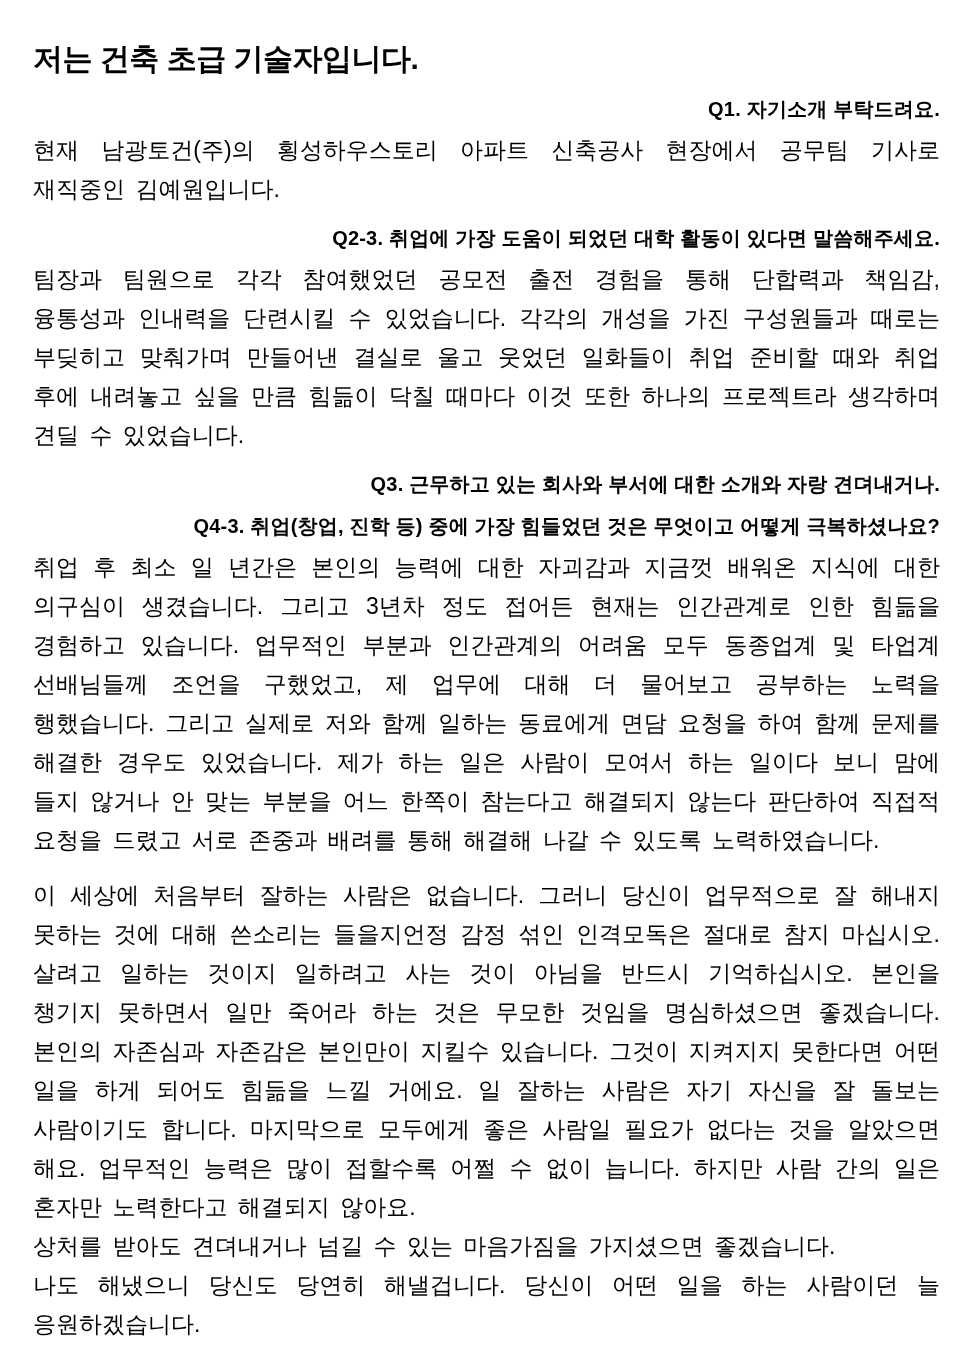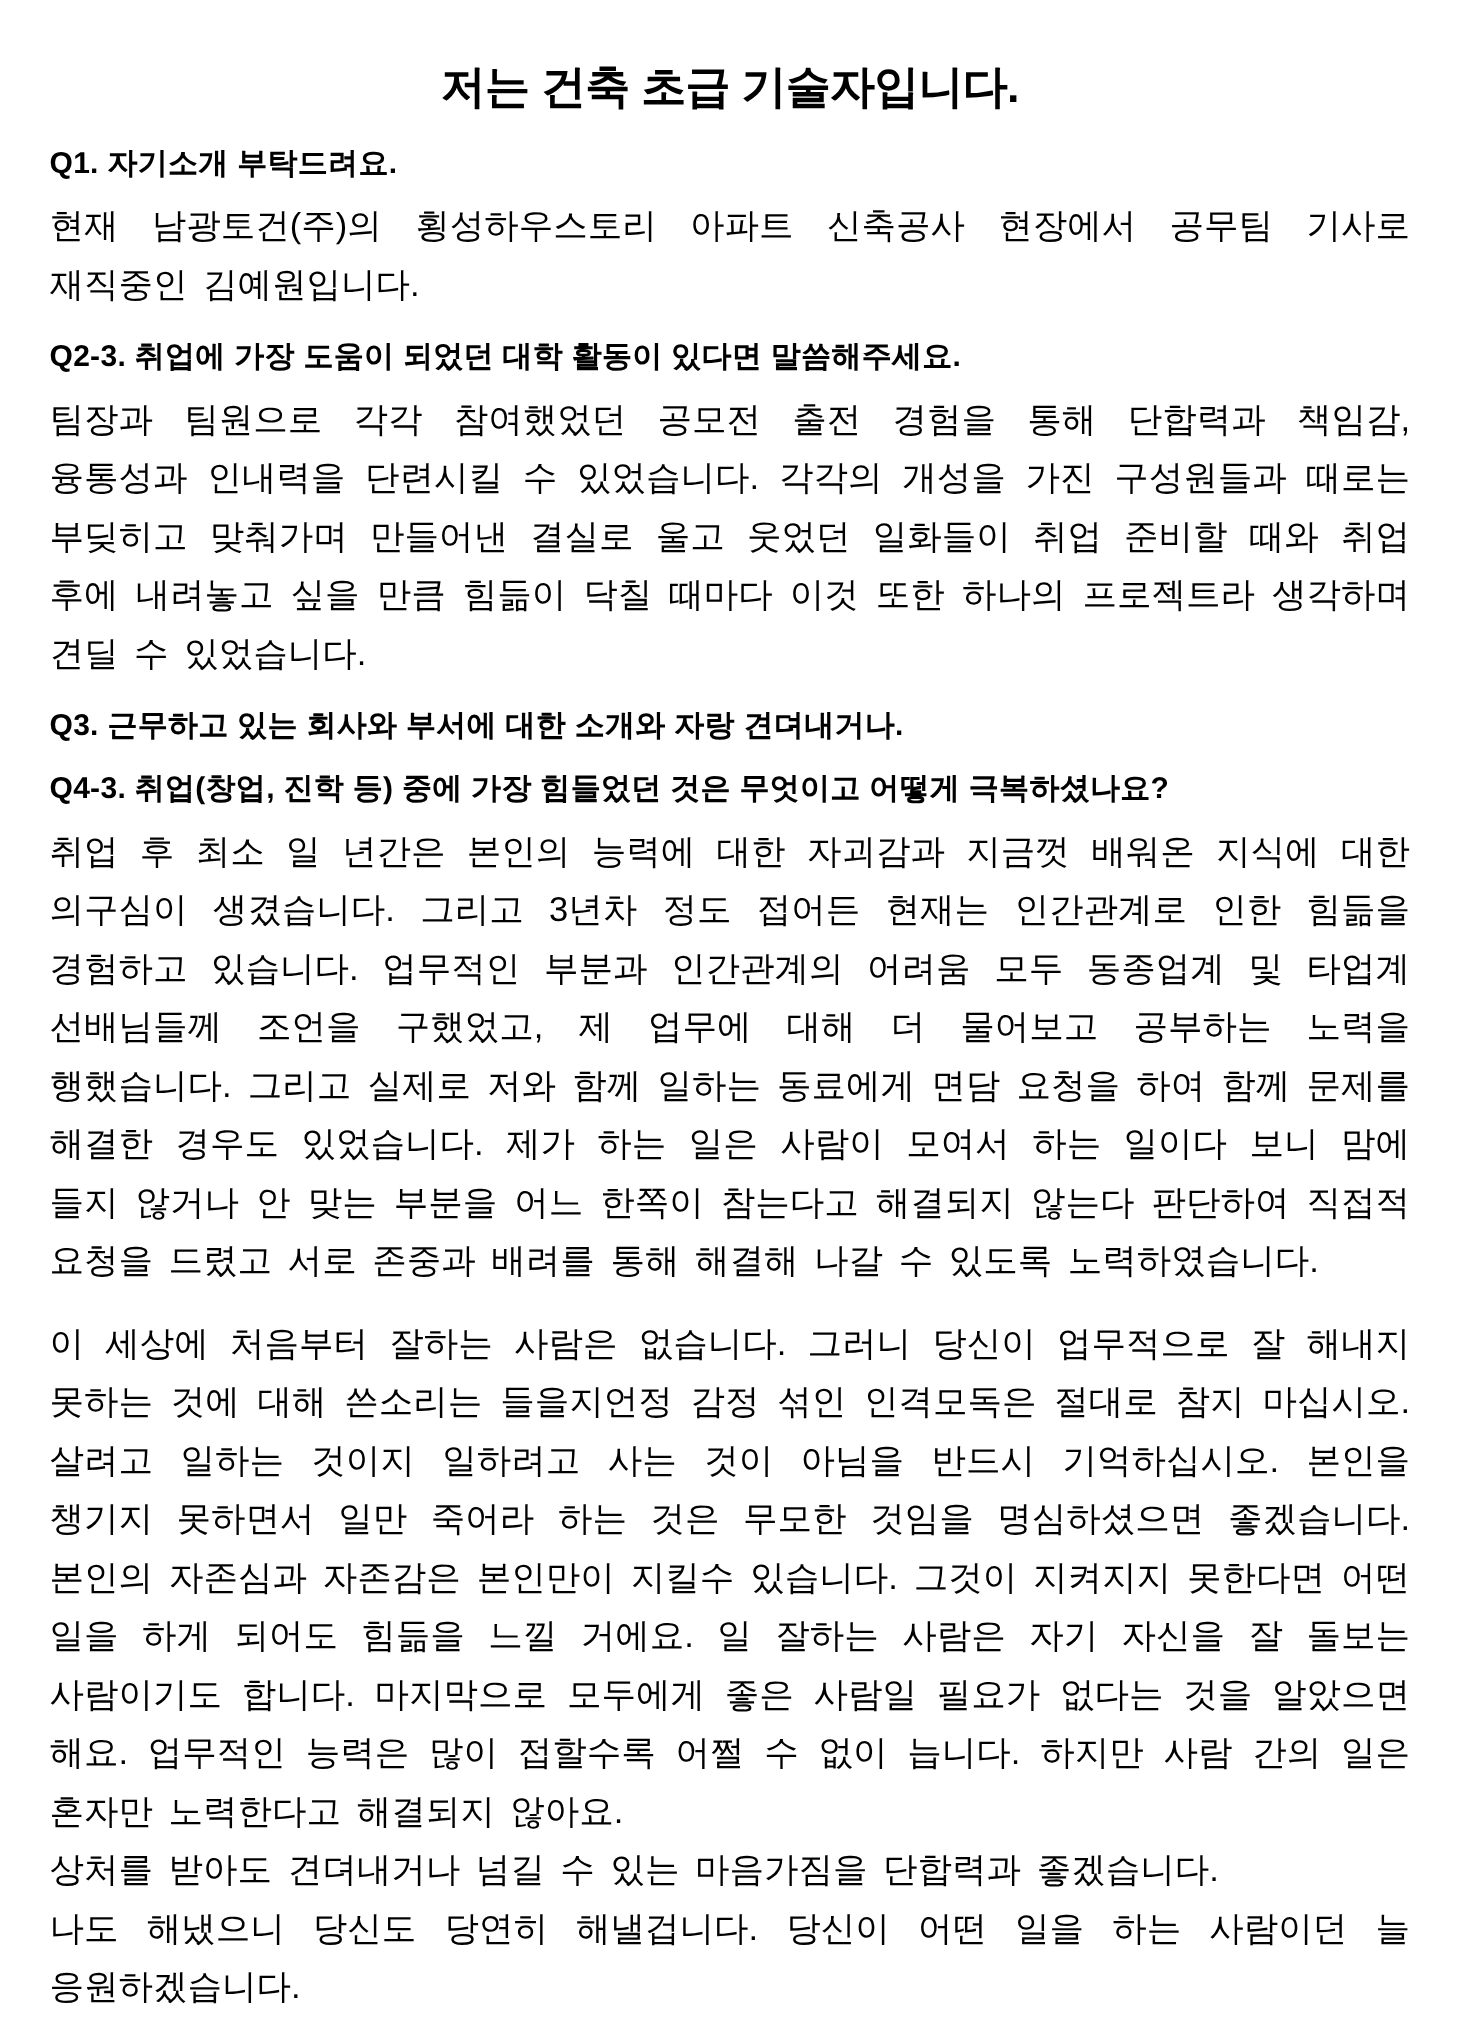--- a/index.html
+++ b/index.html
@@ -10,39 +10,39 @@
     font-family: "Liberation Sans", "DejaVu Sans", sans-serif;
   }
   .page {
     width: 973px;
     min-height: 1349px;
     box-sizing: border-box;
     padding: 40px 33px 42px 33px;
     background: #ffffff;
   }
   .doc-title {
-    text-align: center;
     font-size: 30px;
     font-weight: 700;
     letter-spacing: -0.5px;
     margin: 0 0 18px 0;
     line-height: 1.25;
   }
   .qa-section {
     margin-top: 16px;
   }
   .qa-section:first-of-type {
     margin-top: 0;
   }
   .q-header {
     font-size: 20px;
     font-weight: 700;
     letter-spacing: 0.2px;
     margin: 0 0 9px 0;
     line-height: 1.3;
+    text-align: right;
   }
   .answer p {
     margin: 0;
     font-size: 23px;
     line-height: 39px;
     text-align: justify;
     word-spacing: 4px;
     word-break: keep-all;
   }
   .answer p + p {
@@ -77,18 +77,18 @@
   <section class="qa-section">
     <h2 class="q-header">Q4-3. 취업(창업, 진학 등) 중에 가장 힘들었던 것은 무엇이고 어떻게 극복하셨나요?</h2>
     <div class="answer">
       <p>취업 후 최소 일 년간은 본인의 능력에 대한 자괴감과 지금껏 배워온 지식에 대한 의구심이 생겼습니다. 그리고 3년차 정도 접어든 현재는 인간관계로 인한 힘듦을 경험하고 있습니다. 업무적인 부분과 인간관계의 어려움 모두 동종업계 및 타업계 선배님들께 조언을 구했었고, 제 업무에 대해 더 물어보고 공부하는 노력을 행했습니다. 그리고 실제로 저와 함께 일하는 동료에게 면담 요청을 하여 함께 문제를 해결한 경우도 있었습니다. 제가 하는 일은 사람이 모여서 하는 일이다 보니 맘에 들지 않거나 안 맞는 부분을 어느 한쪽이 참는다고 해결되지 않는다 판단하여 직접적 요청을 드렸고 서로 존중과 배려를 통해 해결해 나갈 수 있도록 노력하였습니다.</p>
     </div>
   </section>
 
   <section class="qa-section">
     <div class="answer">
       <p>이 세상에 처음부터 잘하는 사람은 없습니다. 그러니 당신이 업무적으로 잘 해내지 못하는 것에 대해 쓴소리는 들을지언정 감정 섞인 인격모독은 절대로 참지 마십시오. 살려고 일하는 것이지 일하려고 사는 것이 아님을 반드시 기억하십시오. 본인을 챙기지 못하면서 일만 죽어라 하는 것은 무모한 것임을 명심하셨으면 좋겠습니다. 본인의 자존심과 자존감은 본인만이 지킬수 있습니다. 그것이 지켜지지 못한다면 어떤 일을 하게 되어도 힘듦을 느낄 거에요. 일 잘하는 사람은 자기 자신을 잘 돌보는 사람이기도 합니다. 마지막으로 모두에게 좋은 사람일 필요가 없다는 것을 알았으면 해요. 업무적인 능력은 많이 접할수록 어쩔 수 없이 늡니다. 하지만 사람 간의 일은 혼자만 노력한다고 해결되지 않아요.</p>
-      <p>상처를 받아도 견뎌내거나 넘길 수 있는 마음가짐을 단합력과 좋겠습니다.</p>
+      <p>상처를 받아도 견뎌내거나 넘길 수 있는 마음가짐을 가지셨으면 좋겠습니다.</p>
       <p>나도 해냈으니 당신도 당연히 해낼겁니다. 당신이 어떤 일을 하는 사람이던 늘 응원하겠습니다.</p>
     </div>
   </section>
 
 </div>
 
 </body></html>

